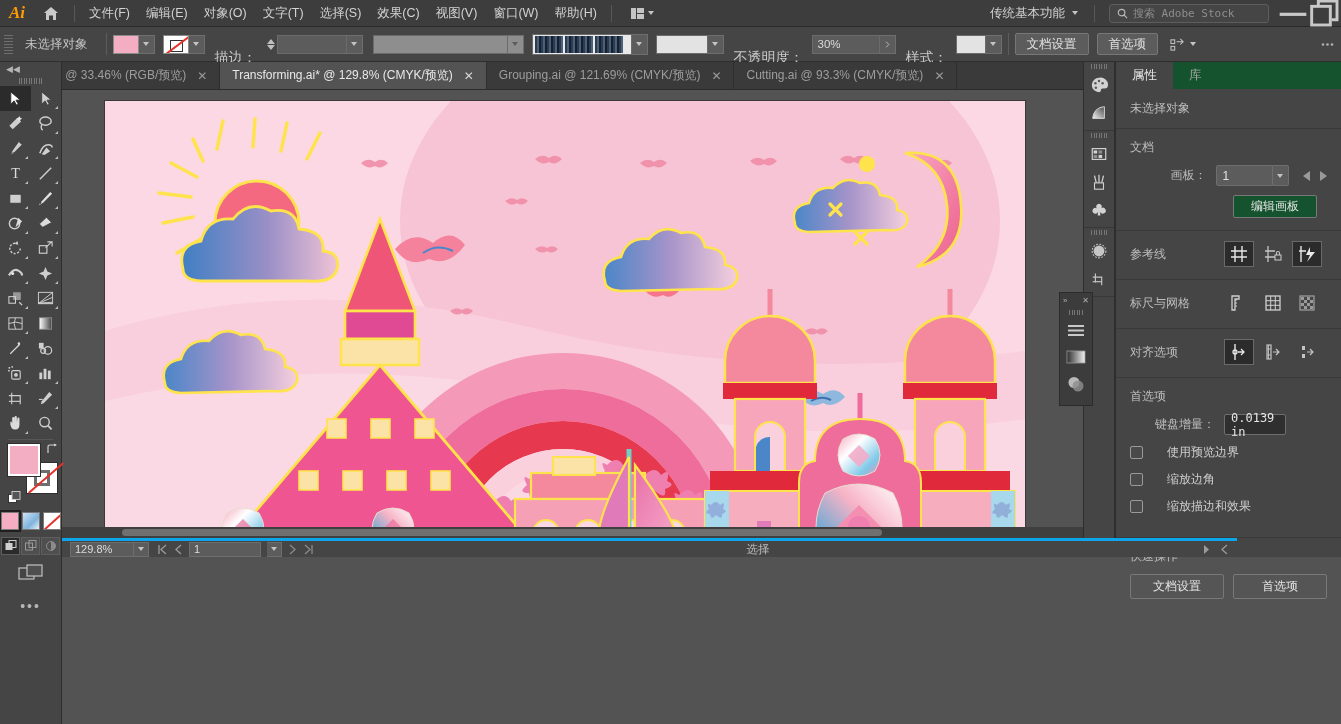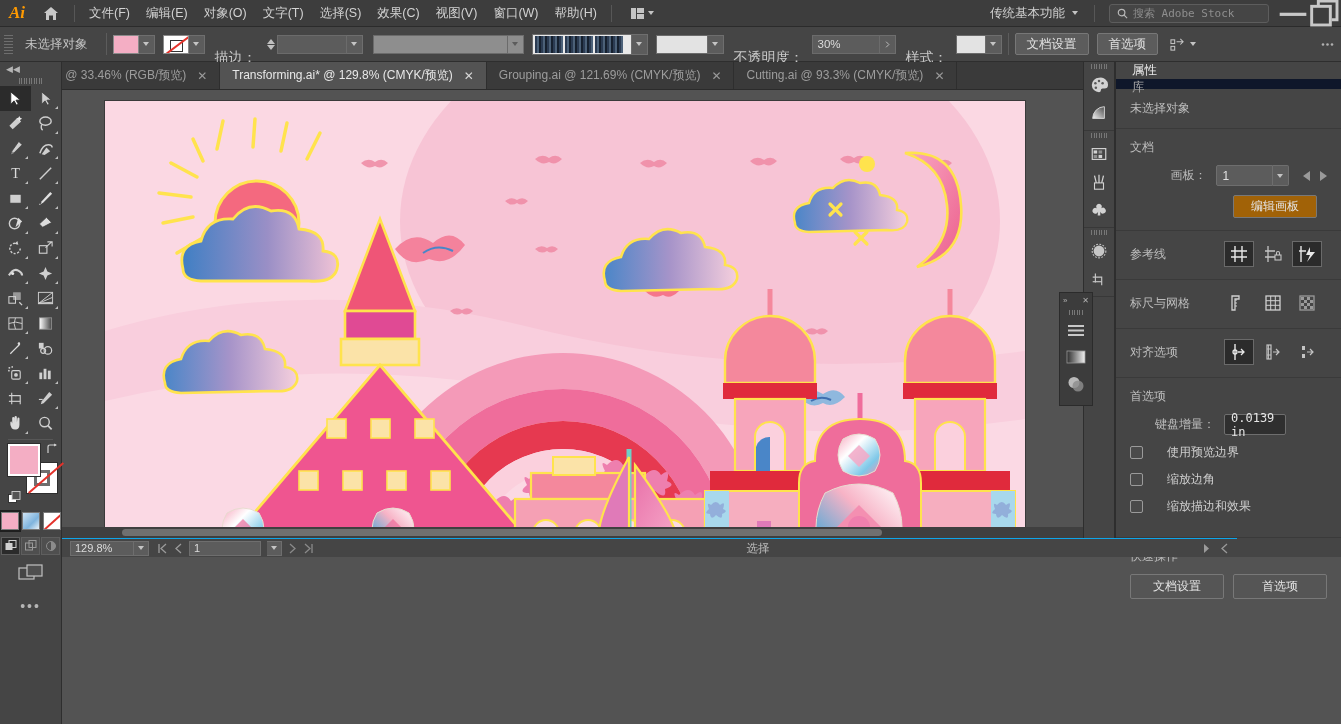--- a/index.html
+++ b/index.html
@@ -209,21 +209,21 @@
   .fp-head span { font-size: 8px; color: #b0b0b0; }
   .fp-grip { height: 8px; display:flex; align-items:center; justify-content:center; gap:1.5px;}
   .fp-grip i { width:1px; height:5px; background:#777;}
   .fp-ico { height: 27px; display: flex; align-items: center; justify-content: center; }
 
   
   .props {
     position: absolute; right: 0; top: 62px; width: 226px; bottom: 0;
     background: #454545; border-left: 1px solid #2e2e2e;
   }
-  .props-tabs { display: flex; height: 27px; background: #0f172a; flex-direction: column; }
+  .props-tabs { display: flex; height: 27px; background: #14532d; }
   .ptab { padding: 0 16px; display: flex; align-items: center; font-size: 12.5px; color: #a8a8a8; }
   .ptab.active { background: #454545; color: #e8e8e8; }
   .props-sub { padding: 11px 14px; font-size: 12px; color: #bdbdbd; }
   .psec { border-top: 1px solid #3a3a3a; padding: 10px 14px 12px; }
   .psec-title { font-size: 12px; color: #bdbdbd; margin-bottom: 9px; }
   .prow { display: flex; align-items: center; margin-bottom: 9px; }
   .prow .plbl { font-size: 12px; color: #bdbdbd; width: 94px; text-align: right; padding-right: 9px; }
   .psel {
     height: 21px; background: #5c5c5c; border: 1px solid #6e6e6e; border-radius: 2px;
     display: flex; align-items: center; justify-content: space-between;
@@ -232,21 +232,21 @@
   .pnum {
     height: 21px; background: #5c5c5c; border: 1px solid #6e6e6e; border-radius: 2px 0 0 2px;
     display: flex; align-items: center; padding: 0 6px; font-size: 12px; color: #e2e2e2; width: 62px;
   }
   .pnum-dd { height: 21px; width: 18px; background: #5c5c5c; border: 1px solid #6e6e6e; border-left: none;
     border-radius: 0 2px 2px 0; display: flex; align-items: center; justify-content: center; }
   .arrows { display: flex; gap: 10px; margin-left: 14px; }
   .tri-l { width:0;height:0;border-top:5px solid transparent;border-bottom:5px solid transparent;border-right:7px solid #9a9a9a;}
   .tri-r { width:0;height:0;border-top:5px solid transparent;border-bottom:5px solid transparent;border-left:7px solid #9a9a9a;}
   .pbtn-wide {
-    margin: 2px 0 0 103px; height: 23px; width: 84px; background: #a16207; border: 1px solid #787878;
+    margin: 2px 0 0 103px; height: 23px; width: 84px; background: #14532d; border: 1px solid #787878;
     border-radius: 2px; display: flex; align-items: center; justify-content: center;
     font-size: 12px; color: #e4e4e4;
   }
   .icon-row { display: flex; align-items: center; }
   .icon-row .plbl { font-size: 12px; color: #bdbdbd; width: 94px; padding-right: 9px; }
   .ibtn { width: 30px; height: 26px; display: flex; align-items: center; justify-content: center; margin-right: 4px; }
   .ibtn.on { background: #2b2b2b; border: 1px solid #6a6a6a; }
   .kbd-field {
     height: 21px; background: #2f2f2f; border: 1px solid #6e6e6e; border-radius: 2px;
     display: flex; align-items: center; padding: 0 6px; font-size: 12px; color: #e6e6e6;
@@ -255,21 +255,21 @@
   .chk-row { display: flex; align-items: center; gap: 24px; margin-bottom: 10px; }
   .chk { width: 13px; height: 13px; border: 1px solid #9a9a9a; background: #4a4a4a; border-radius: 2px; }
   .chk-row span { font-size: 12px; color: #cfcfcf; }
   .qa-btns { display: flex; gap: 9px; margin-top: 8px; }
   .qa-btn { flex: 1; height: 25px; background: #555; border: 1px solid #787878; border-radius: 2px;
     display: flex; align-items: center; justify-content: center; font-size: 12px; color: #e4e4e4; }
 
   
   .statusbar {
     position: absolute; left: 62px; bottom: 0; right: 104px; height: 19px;
-    background: #454545; display: flex; align-items: center; border-top: 1px solid #0ea5e9;
+    background: #454545; display: flex; align-items: center; border-top: 3px solid #0ea5e9;
   }
   .sb-zoom {
     width: 64px; height: 15px; background: #5c5c5c; border: 1px solid #6e6e6e;
     font-size: 11px; color: #dcdcdc; display: flex; align-items: center; padding-left: 4px; margin-left: 8px;
   }
   .sb-dd { width: 15px; height: 15px; background: #5c5c5c; border: 1px solid #6e6e6e; border-left: none;
     display: flex; align-items: center; justify-content: center; }
   .sb-nav { display: flex; align-items: center; gap: 6px; margin-left: 8px; }
   .sb-page { width: 72px; height: 15px; background: #5c5c5c; border: 1px solid #6e6e6e;
     font-size: 11px; color: #dcdcdc; display: flex; align-items: center; padding-left: 4px; }

